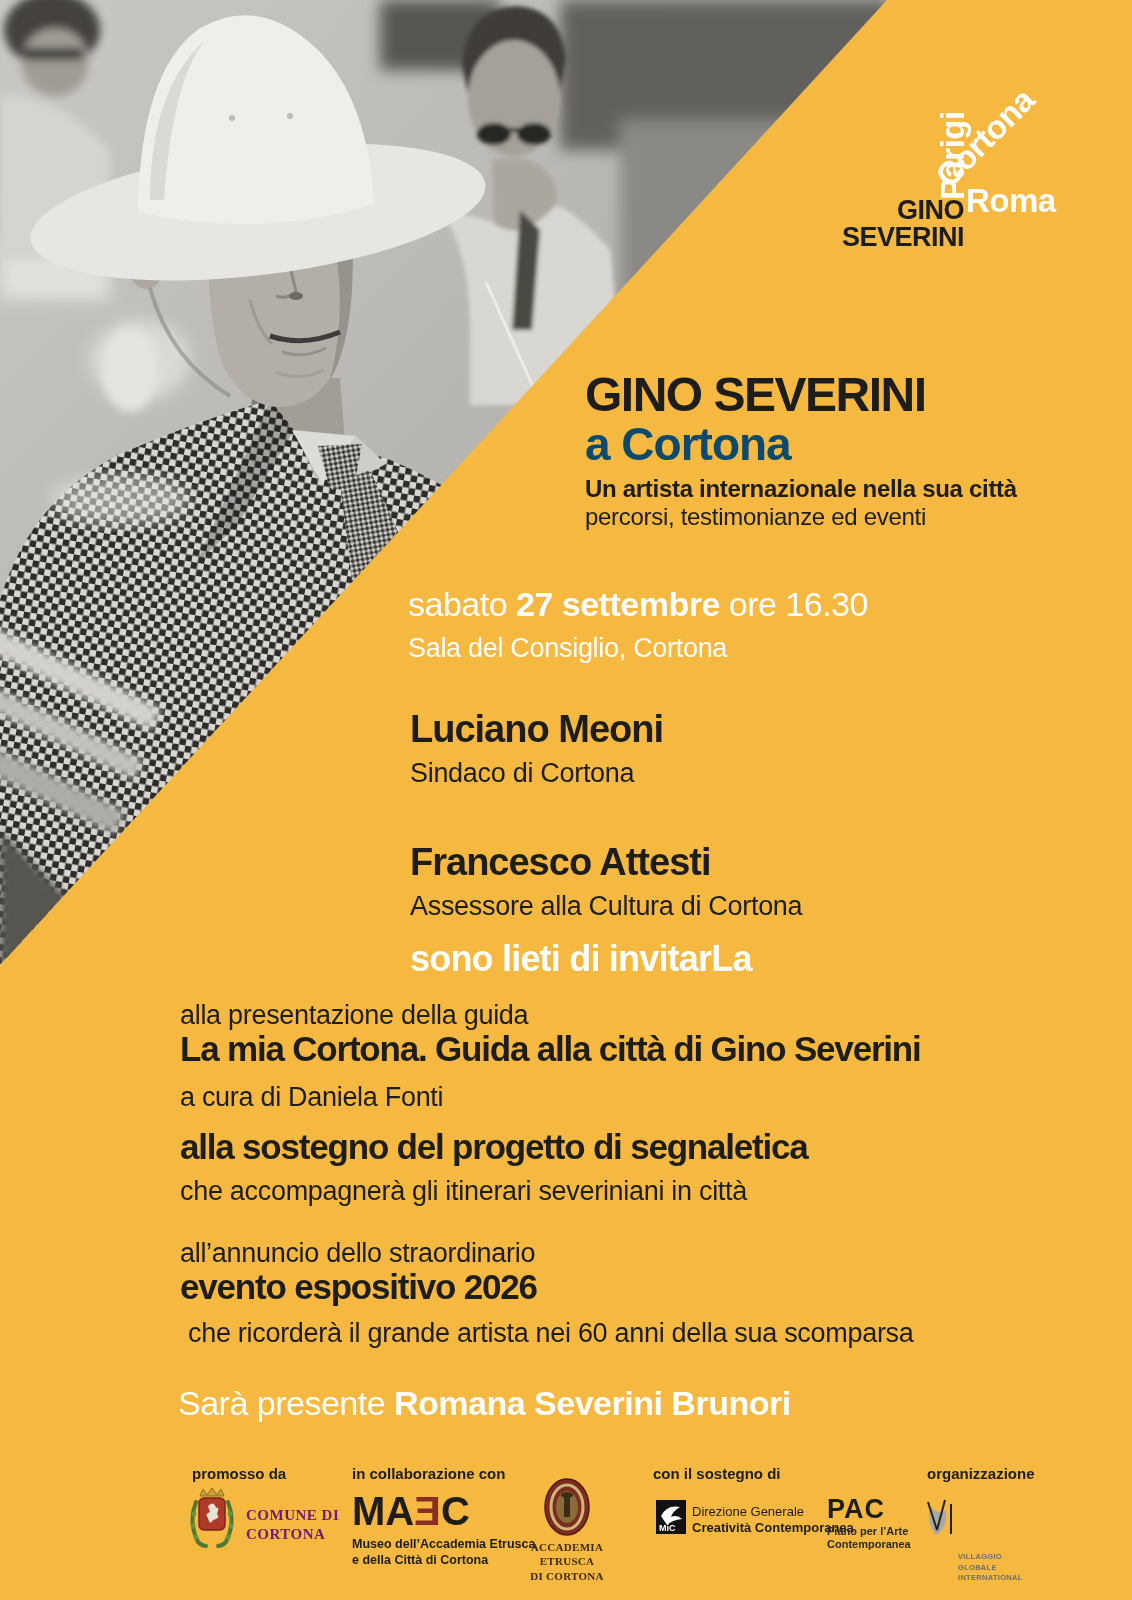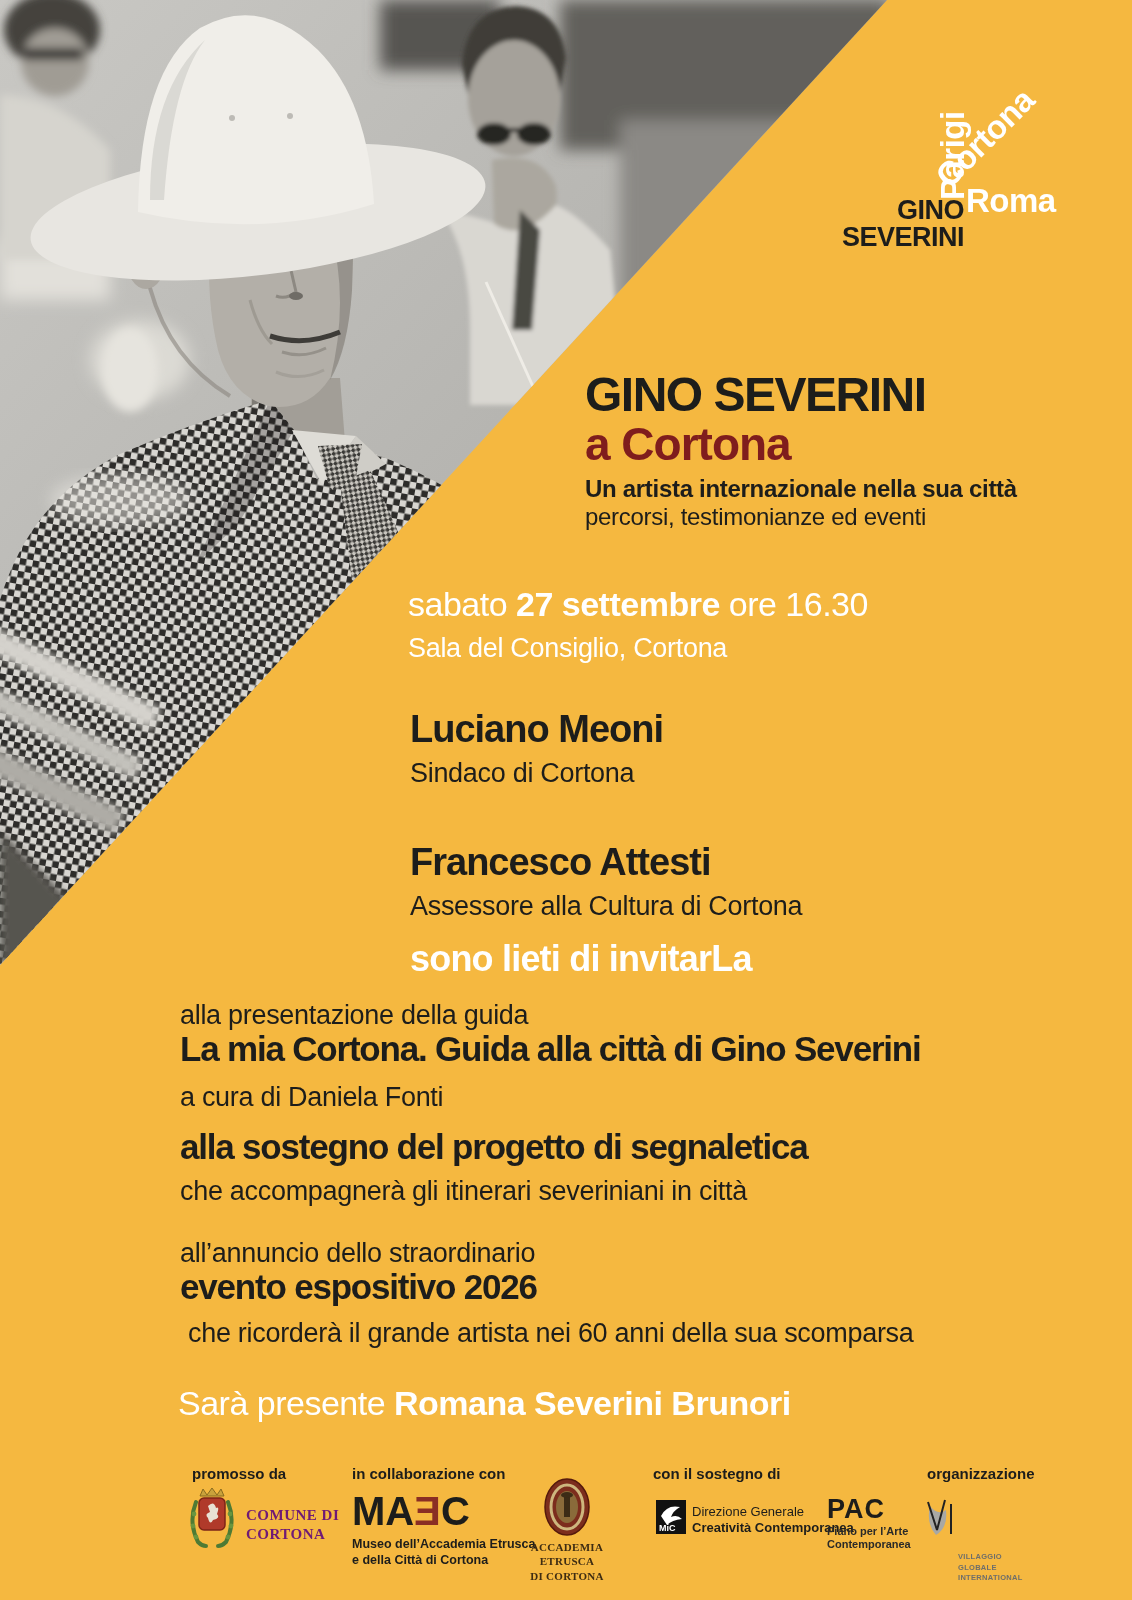--- a/index.html
+++ b/index.html
@@ -17,21 +17,21 @@
     clip-path:polygon(0 0, 887px 0, 0 965px);
   }
   
   .brand span{display:block; line-height:1; font-weight:bold;}
   .b-black{color:#1d1d1b; font-size:27px; letter-spacing:-0.5px; text-align:right; width:130px;}
   .b-white{color:#fff; font-size:33px; letter-spacing:-0.5px;}
   .b-vert{writing-mode:vertical-rl; transform:rotate(180deg); height:104px;}
   .b-diag{transform-origin:0 100%; transform:rotate(-45deg);}
   
   .t1{font-size:48px; font-weight:bold; letter-spacing:-1.5px; line-height:1.04; color:#1d1d1b;}
-  .t2{font-size:46px; font-weight:bold; letter-spacing:-1px; line-height:1.06; color:#7f1d1d;}
+  .t2{font-size:46px; font-weight:bold; letter-spacing:-1px; line-height:1.06; color:#0c4a6e;}
   .t3{font-size:24px; font-weight:bold; letter-spacing:-0.3px; line-height:1.2; margin-top:6px;}
   .t4{font-size:24px; letter-spacing:-0.3px; line-height:1.2;}
   .date-line{font-size:34px; color:#fff; letter-spacing:-0.5px;}
   .date-line b{font-weight:bold;}
   .venue{font-size:27px; color:#fff; margin-top:9px; letter-spacing:-0.3px;}
   .sp-name{font-size:38px; font-weight:bold; letter-spacing:-1px; line-height:1;}
   .sp-role{font-size:27px; letter-spacing:-0.3px; margin-top:10px;}
   .invite{font-size:36px; font-weight:bold; color:#fff; letter-spacing:-0.8px;}
   .lead,.note{font-size:27px; letter-spacing:-0.3px; line-height:1.15;}
   .big{font-size:35px; font-weight:bold; letter-spacing:-1.2px; line-height:1.1;}

